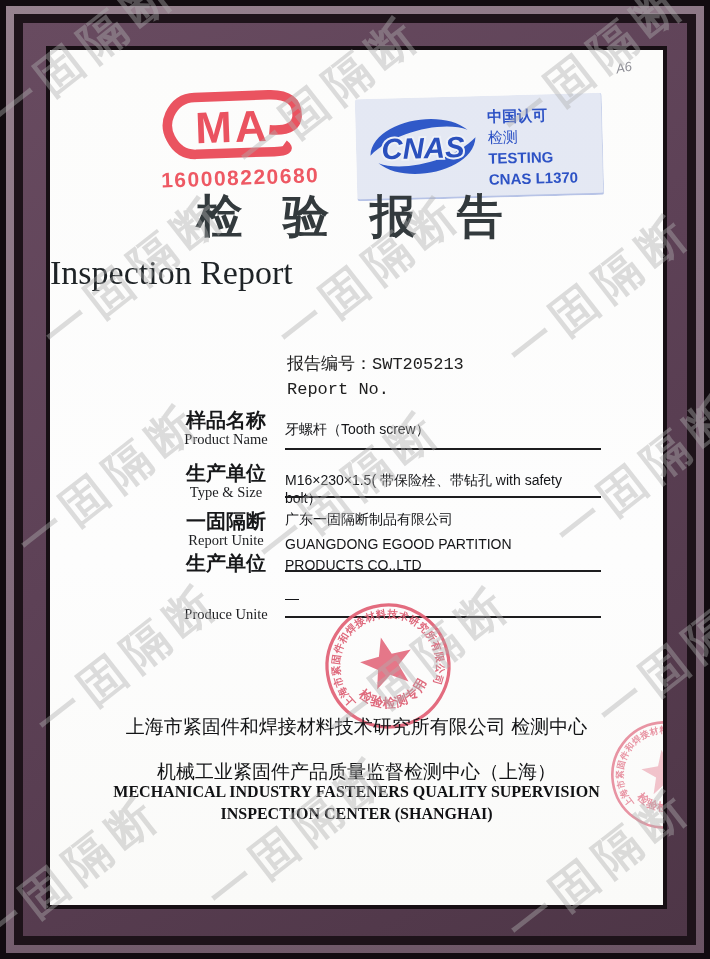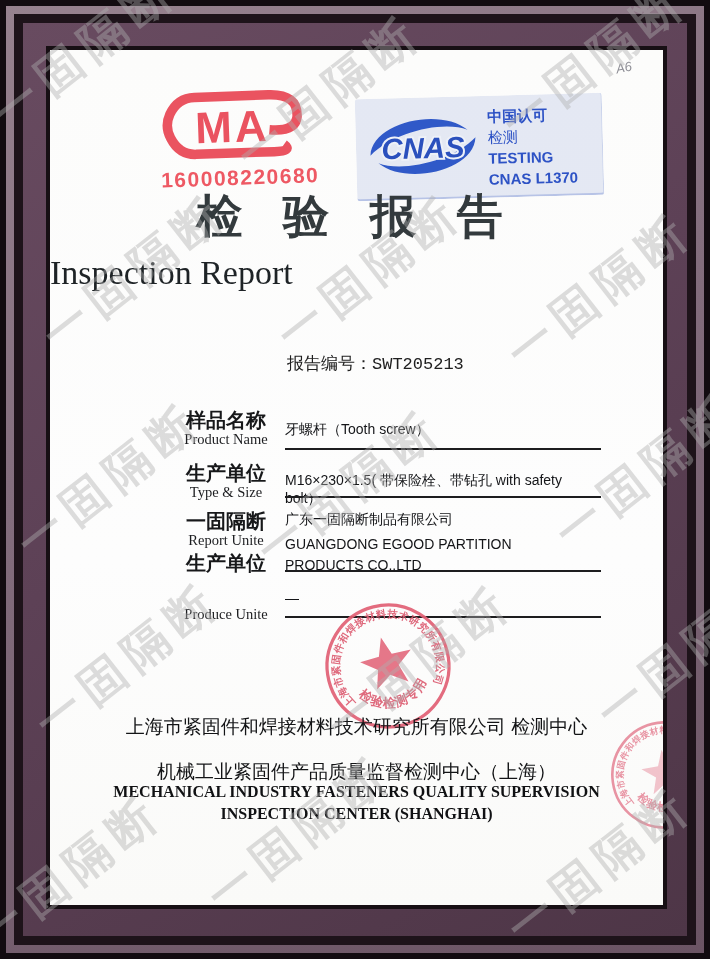--- a/index.html
+++ b/index.html
@@ -88,20 +88,21 @@
       <div class="b">TESTING</div>
       <div class="b">CNAS L1370</div>
     </div>
   </div>
 
   <div class="abs title-zh">检 验 报 告</div>
   <div class="abs title-en">Inspection Report</div>
 
   <div class="abs report-no">
     <div><span>报告编号：</span><span>SWT205213</span></div>
+    <div>Report No.</div>
   </div>
 
   <div>
     <div class="abs flabel-zh" style="top:357px">样品名称</div>
     <div class="abs flabel-en" style="top:381px">Product Name</div>
     <div class="abs fvalue" style="top:371px">牙螺杆（Tooth screw）</div>
     <div class="abs fline" style="top:398px"></div>
   </div>
 
   <div>

